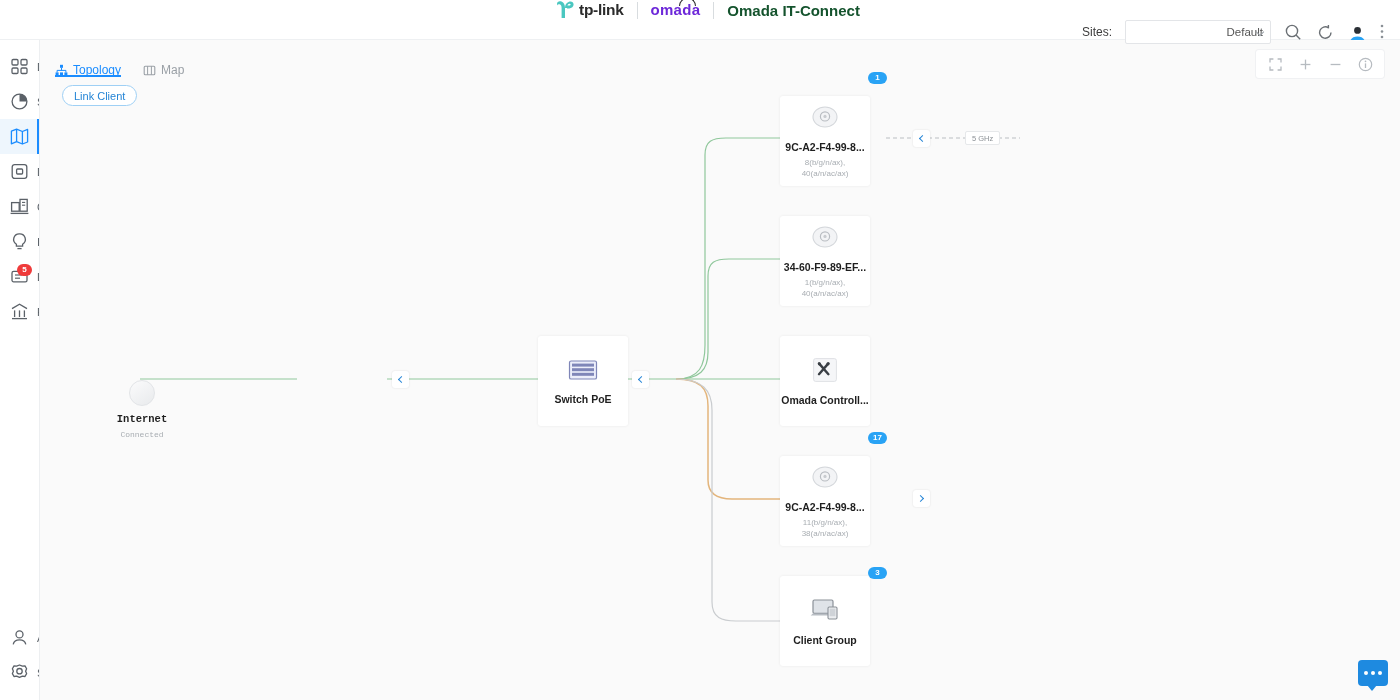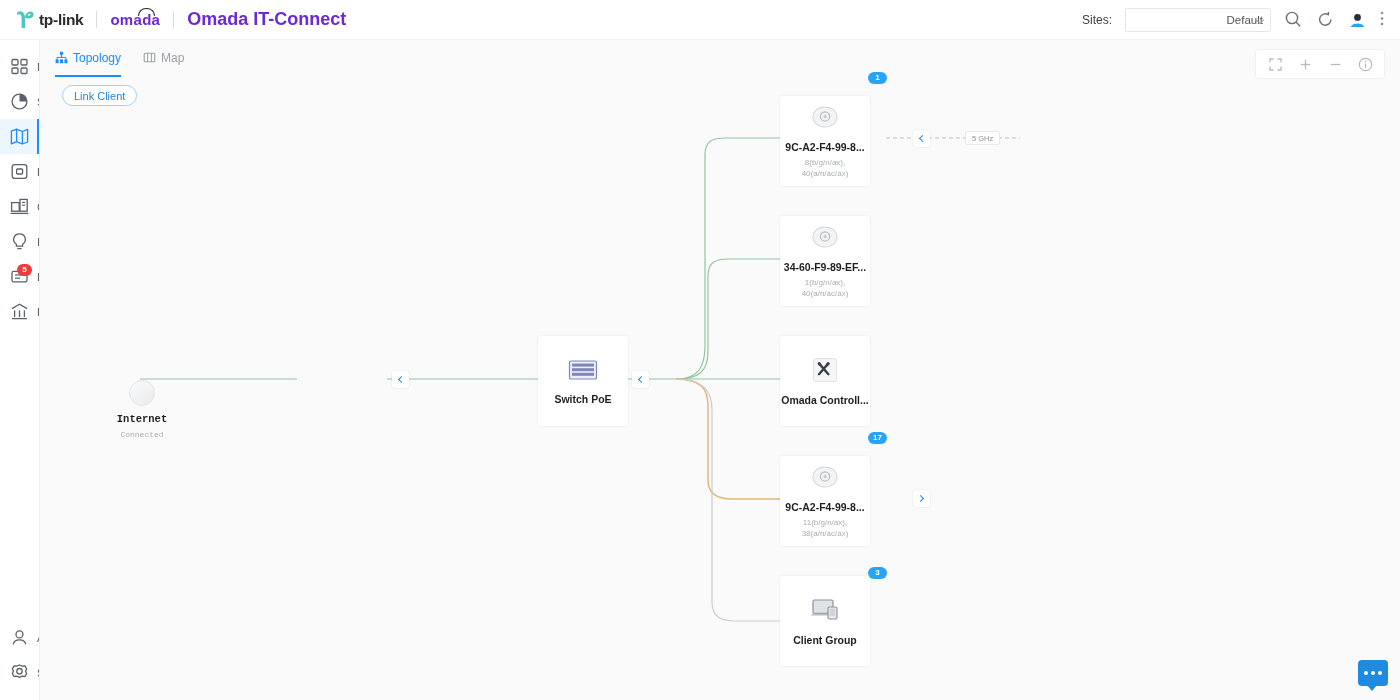--- a/index.html
+++ b/index.html
@@ -7,40 +7,40 @@
     width: 1400px; height: 700px;
     font-family: "Liberation Sans", sans-serif;
     background: #f2f3f5; overflow: hidden;
   }
   #app { position: relative; width: 1400px; height: 700px; background: #fafafa; }
 
   
   .header {
     position: absolute; top: 0; left: 0; width: 1400px; height: 40px;
     background: #ffffff; display: flex; align-items: center;
-    border-bottom: 1px solid #eef0f2; z-index: 40;
+    border-bottom: 1px solid #eef0f2; z-index: 40; flex-direction: column;
   }
   .brand { display: flex; align-items: center; padding-left: 14px; }
   .tplink-logo { display: flex; align-items: center; gap: 3px; }
   .tplink-mark { width: 22px; height: 20px; position: relative; }
   .tplink-text {
     font-size: 15.5px; font-weight: bold; color: #2b2b2b; letter-spacing: -0.3px;
   }
   .brand-sep { width: 1px; height: 17px; background: #d8dcdf; margin: 0 13px; }
   .omada-logo { position: relative; }
   .omada-text {
     font-size: 15px; font-weight: bold; color: #6d28d9; letter-spacing: 0.3px;
   }
   .omada-arc {
     position: absolute; top: -3px; left: 28px; width: 17px; height: 8px;
     border: 1.6px solid #2b2b2b; border-bottom: none;
     border-radius: 10px 10px 0 0;
   }
   .brand-sep2 { width: 1px; height: 17px; background: #d8dcdf; margin: 0 13px; }
-  .app-title { font-size: 18px; font-weight: bold; color: #6d28d9; }
+  .app-title { font-size: 15px; font-weight: bold; color: #14532d; }
 
   .header-right {
     margin-left: auto; display: flex; align-items: center;
     padding-right: 12px; gap: 13px;
   }
   .sites-label { font-size: 12px; color: #3c3c3c; }
   .site-select {
     width: 146px; height: 24px; border: 1px solid #e3e5e8; background: #fff;
     border-radius: 2px; display: flex; align-items: center;
     padding: 0 7px; font-size: 11.5px; color: #555; position: relative; justify-content: flex-end;
@@ -88,21 +88,21 @@
   
   .content {
     position: absolute; top: 40px; left: 40px;
     width: 1360px; height: 660px; background: #fafafa;
   }
   .tabbar {
     position: absolute; top: 0; left: 0; width: 1360px; height: 40px;
     display: flex; align-items: center; padding-left: 15px; gap: 22px;
   }
   .tab {
-    display: flex; align-items: flex-start; gap: 5px; height: 34px;
+    display: flex; align-items: flex-end; gap: 5px; height: 34px;
     font-size: 12px; color: #9aa0a6; cursor: pointer; position: relative;
     padding-top: 8px;
   }
   .tab.active { color: #1a8cff; }
   .tab.active::after {
     content: ""; position: absolute; bottom: 0; left: 0; right: 0;
     height: 2px; background: #1a8cff;
   }
   .tab .ticon { width: 13px; height: 13px; position: relative; }
 

